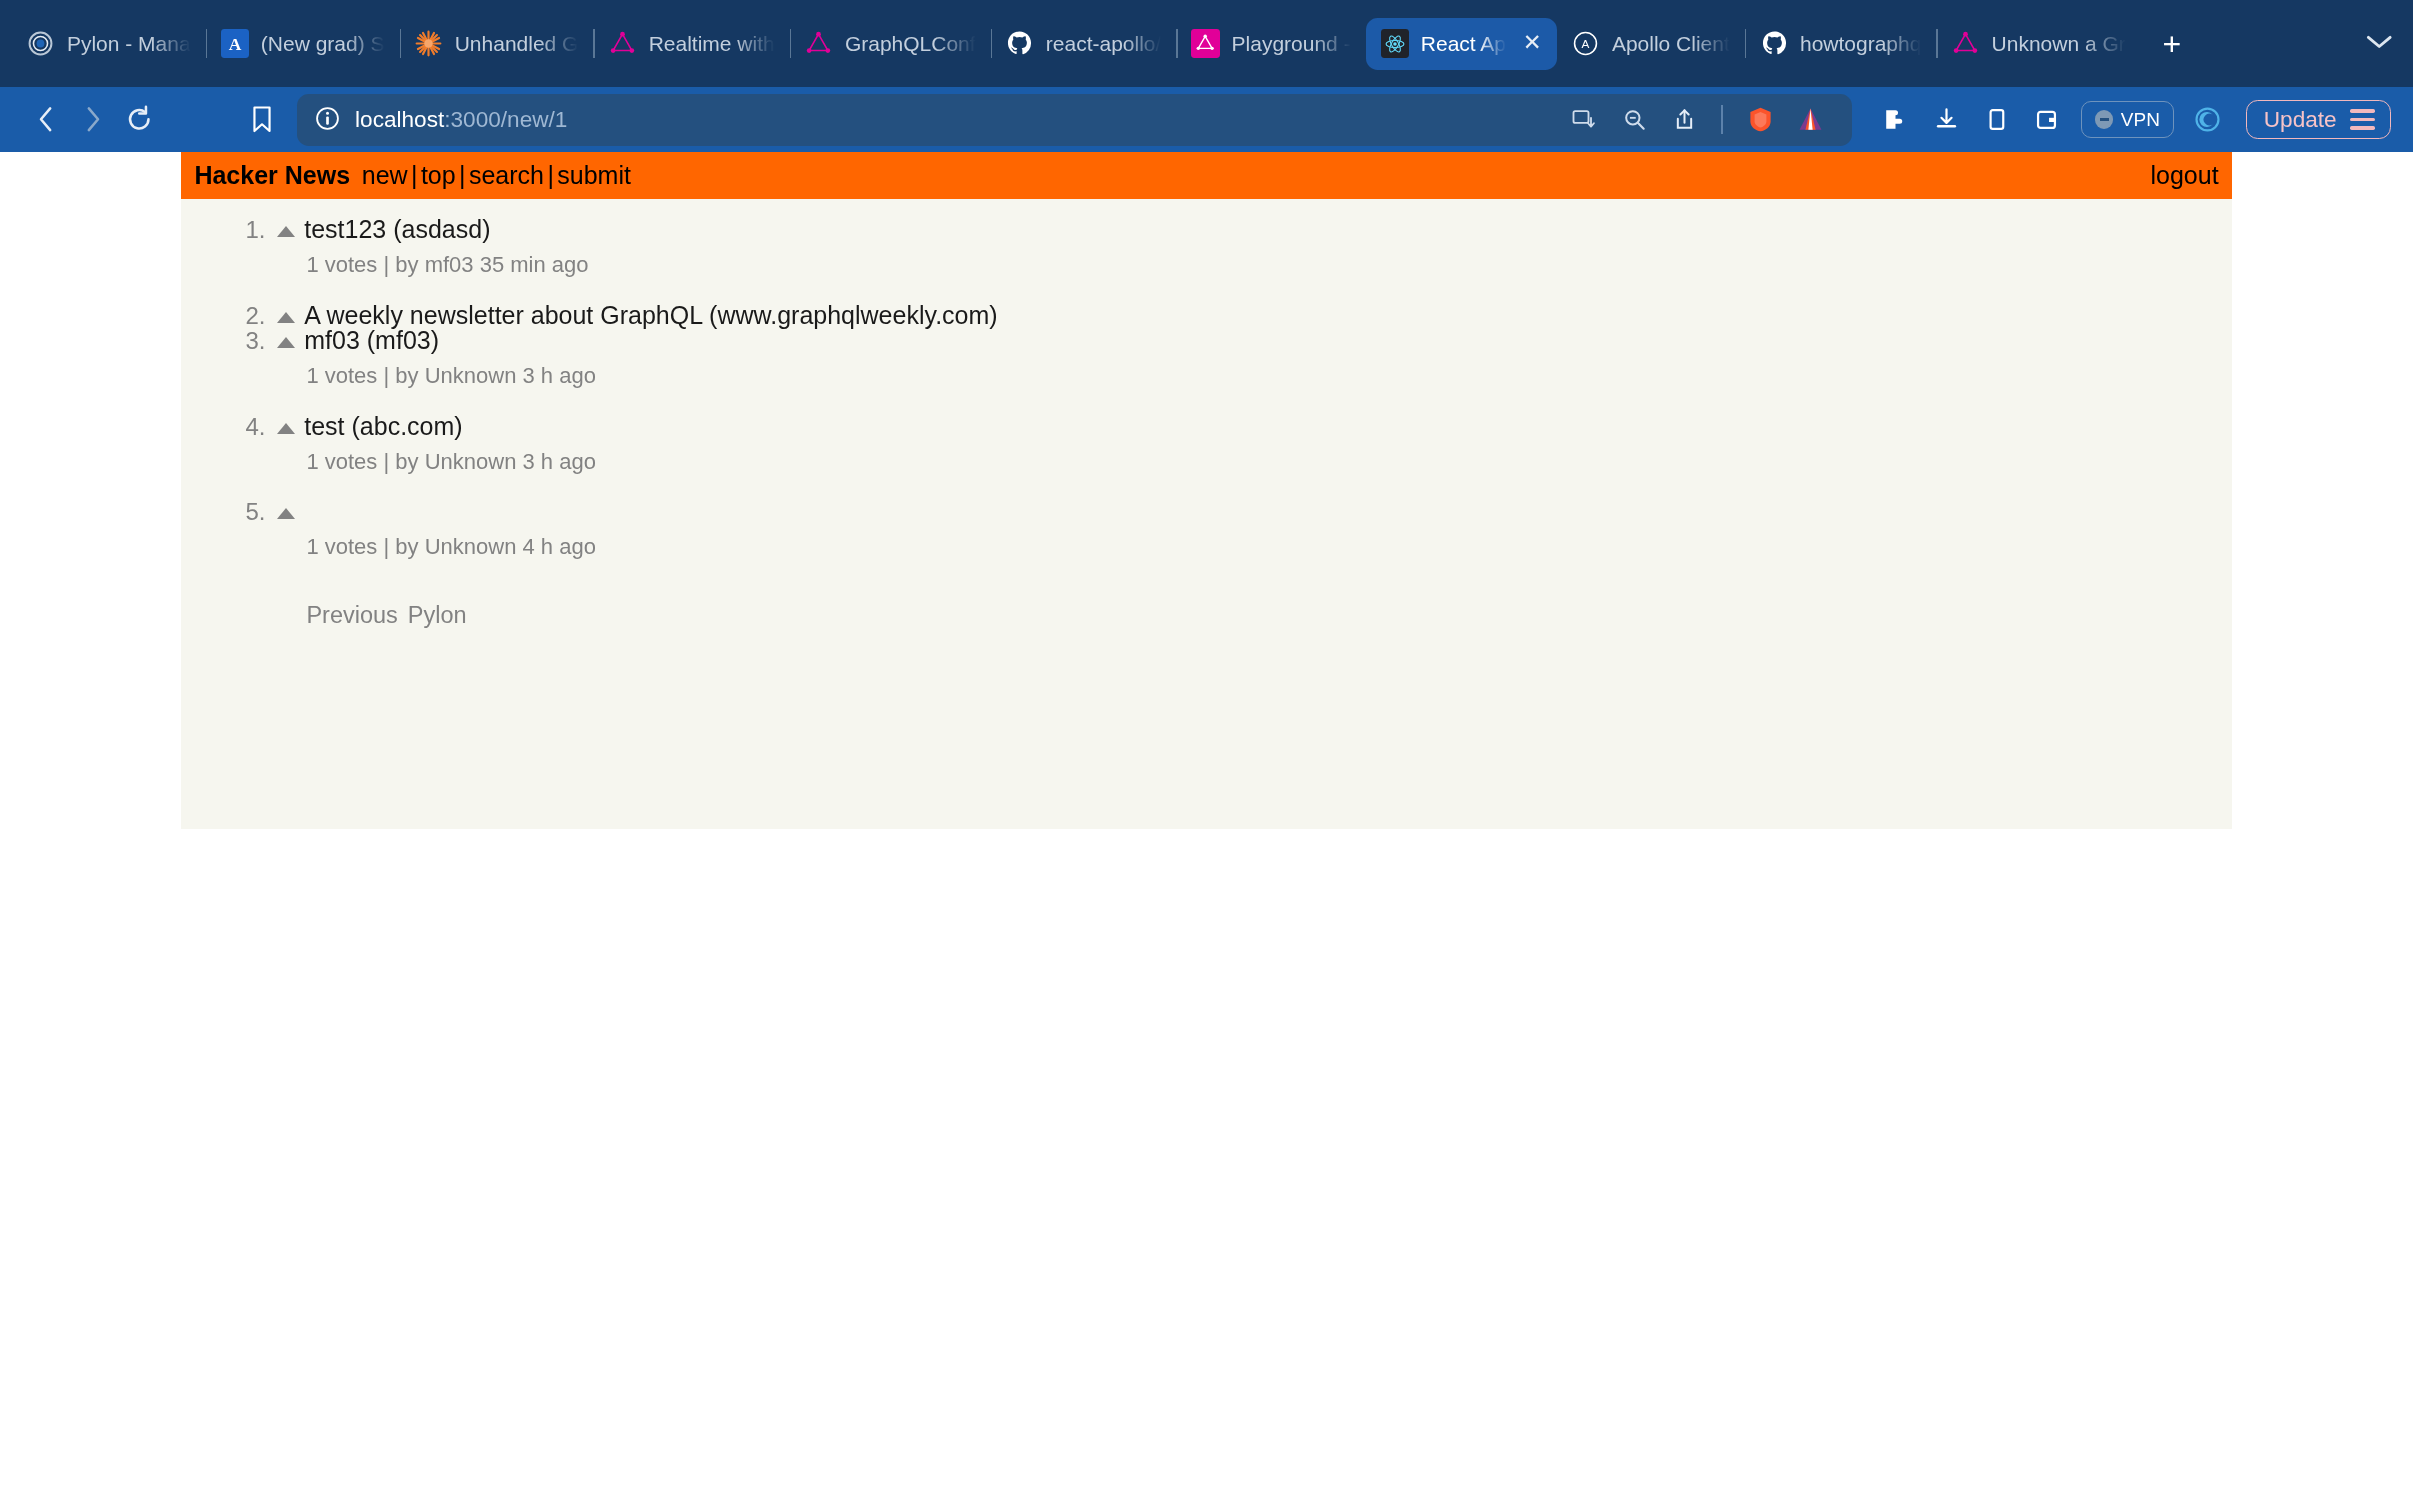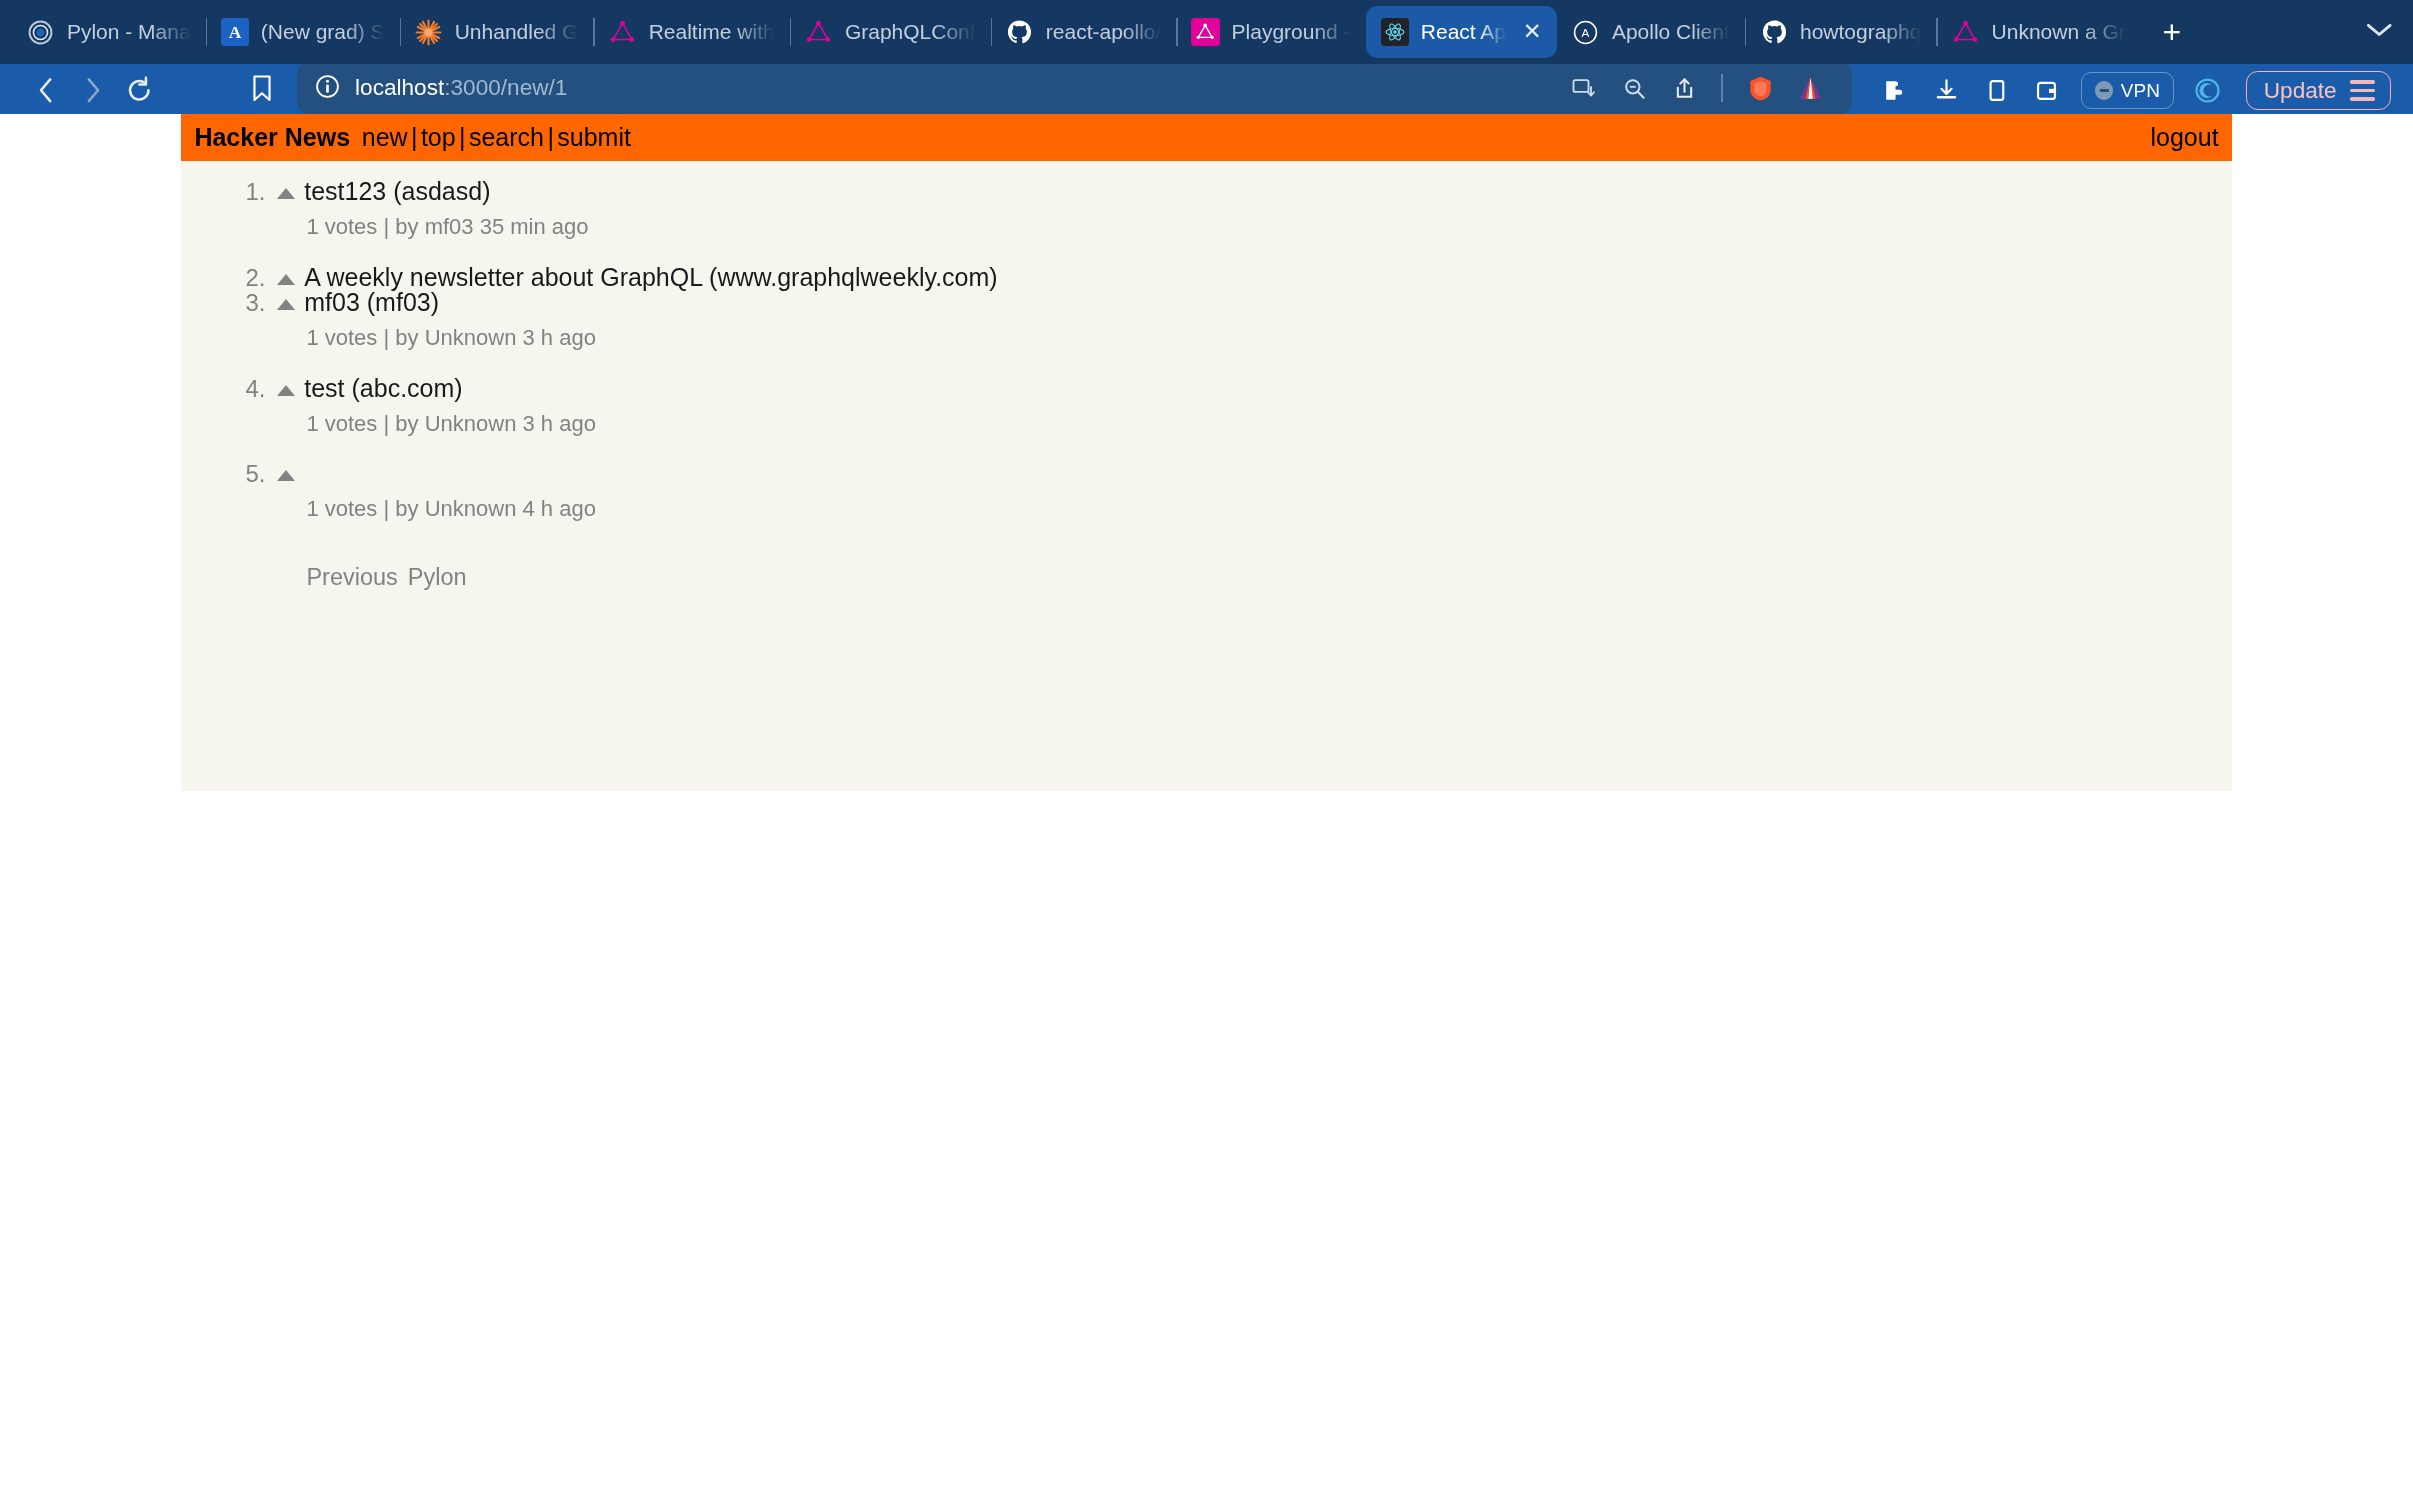--- a/index.html
+++ b/index.html
@@ -8,21 +8,21 @@
     width: 2413px; height: 1508px;
     background: #ffffff;
     font-family: "Liberation Sans", sans-serif;
     overflow: hidden;
   }
 
   
   .browser { width: 2413px; background: #ffffff; }
 
   .tabstrip {
-    height: 64px;
+    height: 87px;
     background: #153862;
     display: flex;
     align-items: center;
     padding: 0 11.7px;
     position: relative;
   }
   .tab {
     height: 52px;
     display: flex;
     align-items: center;
@@ -70,24 +70,24 @@
     flex: 0 0 auto; margin-left: 8.4px;
     line-height: 1;
   }
   .taglist-btn {
     position: absolute; right: 20px; top: 50%;
     transform: translateY(-50%);
     color: #dde6f0; font-size: 18.4px;
   }
 
   .navbar {
-    height: 50px;
+    height: 65px;
     background: #1a5ca9;
     display: flex;
-    align-items: flex-end;
+    align-items: center;
     padding: 0 22px;
     gap: 0;
   }
   .nav-btn {
     width: 47px; height: 47px;
     display: flex; align-items: center; justify-content: center;
     color: #e7eef7;
     flex: 0 0 auto;
   }
   .nav-btn.dim { color: #9fb9d6; }

